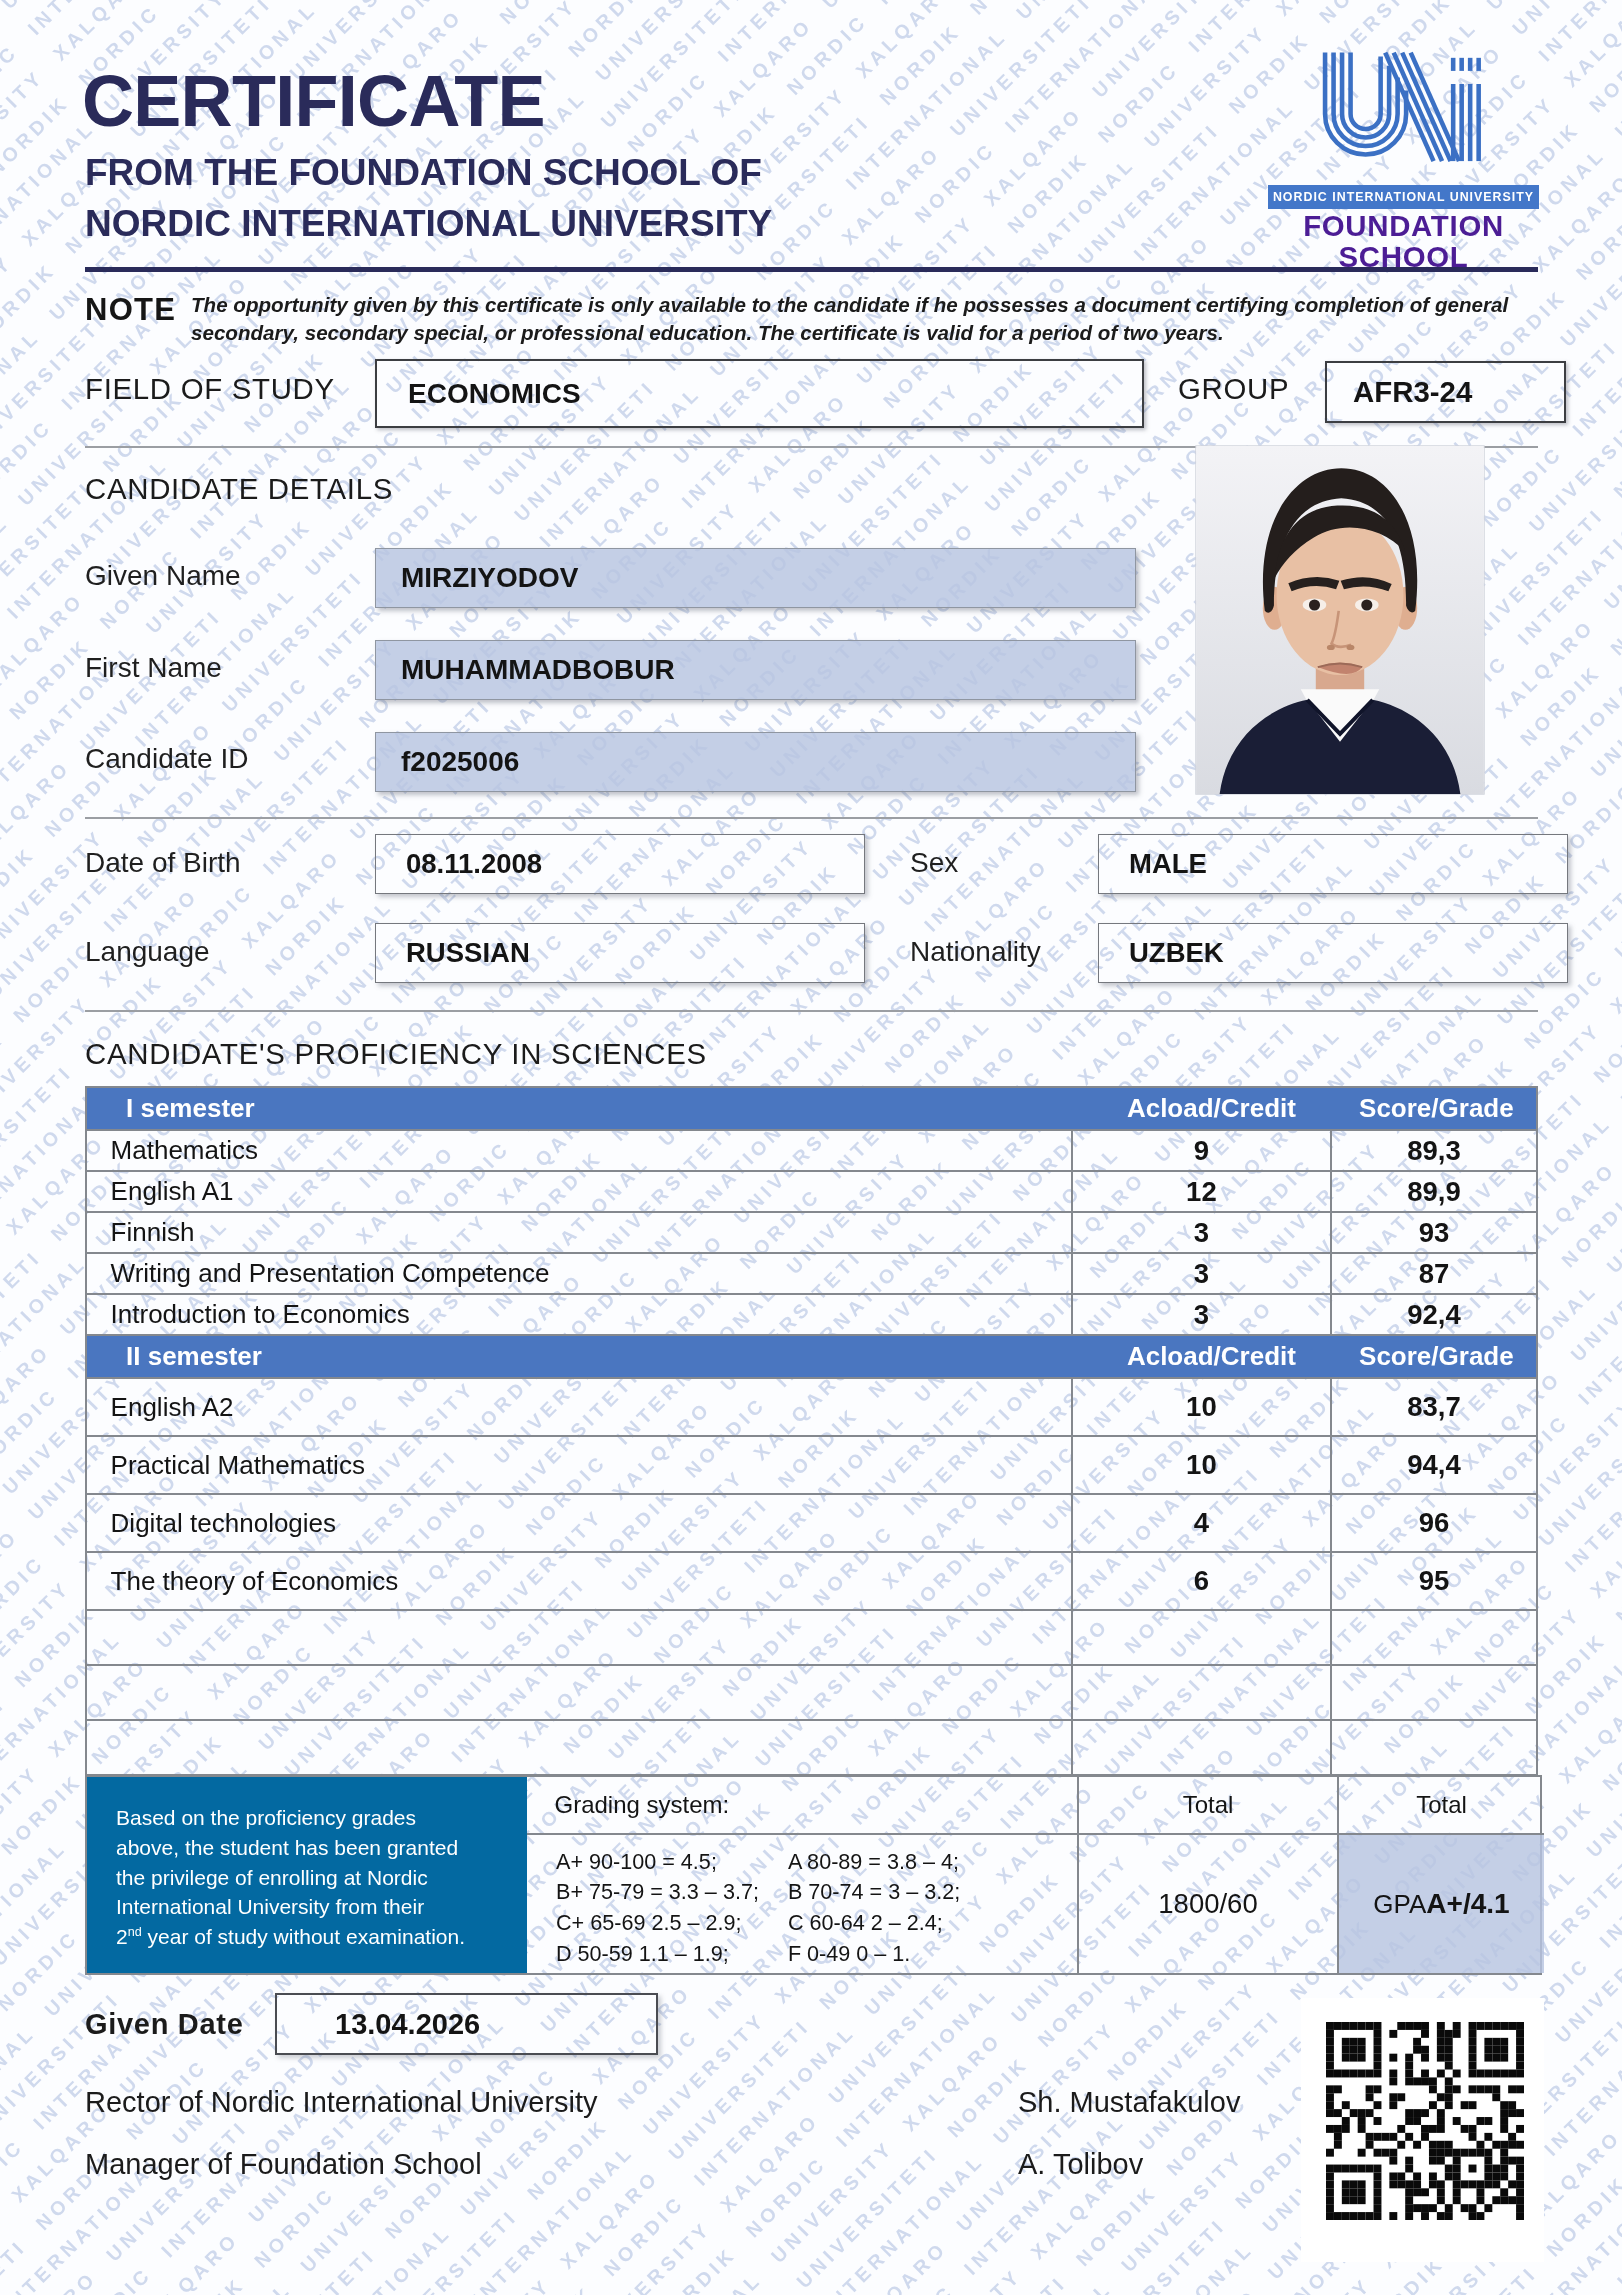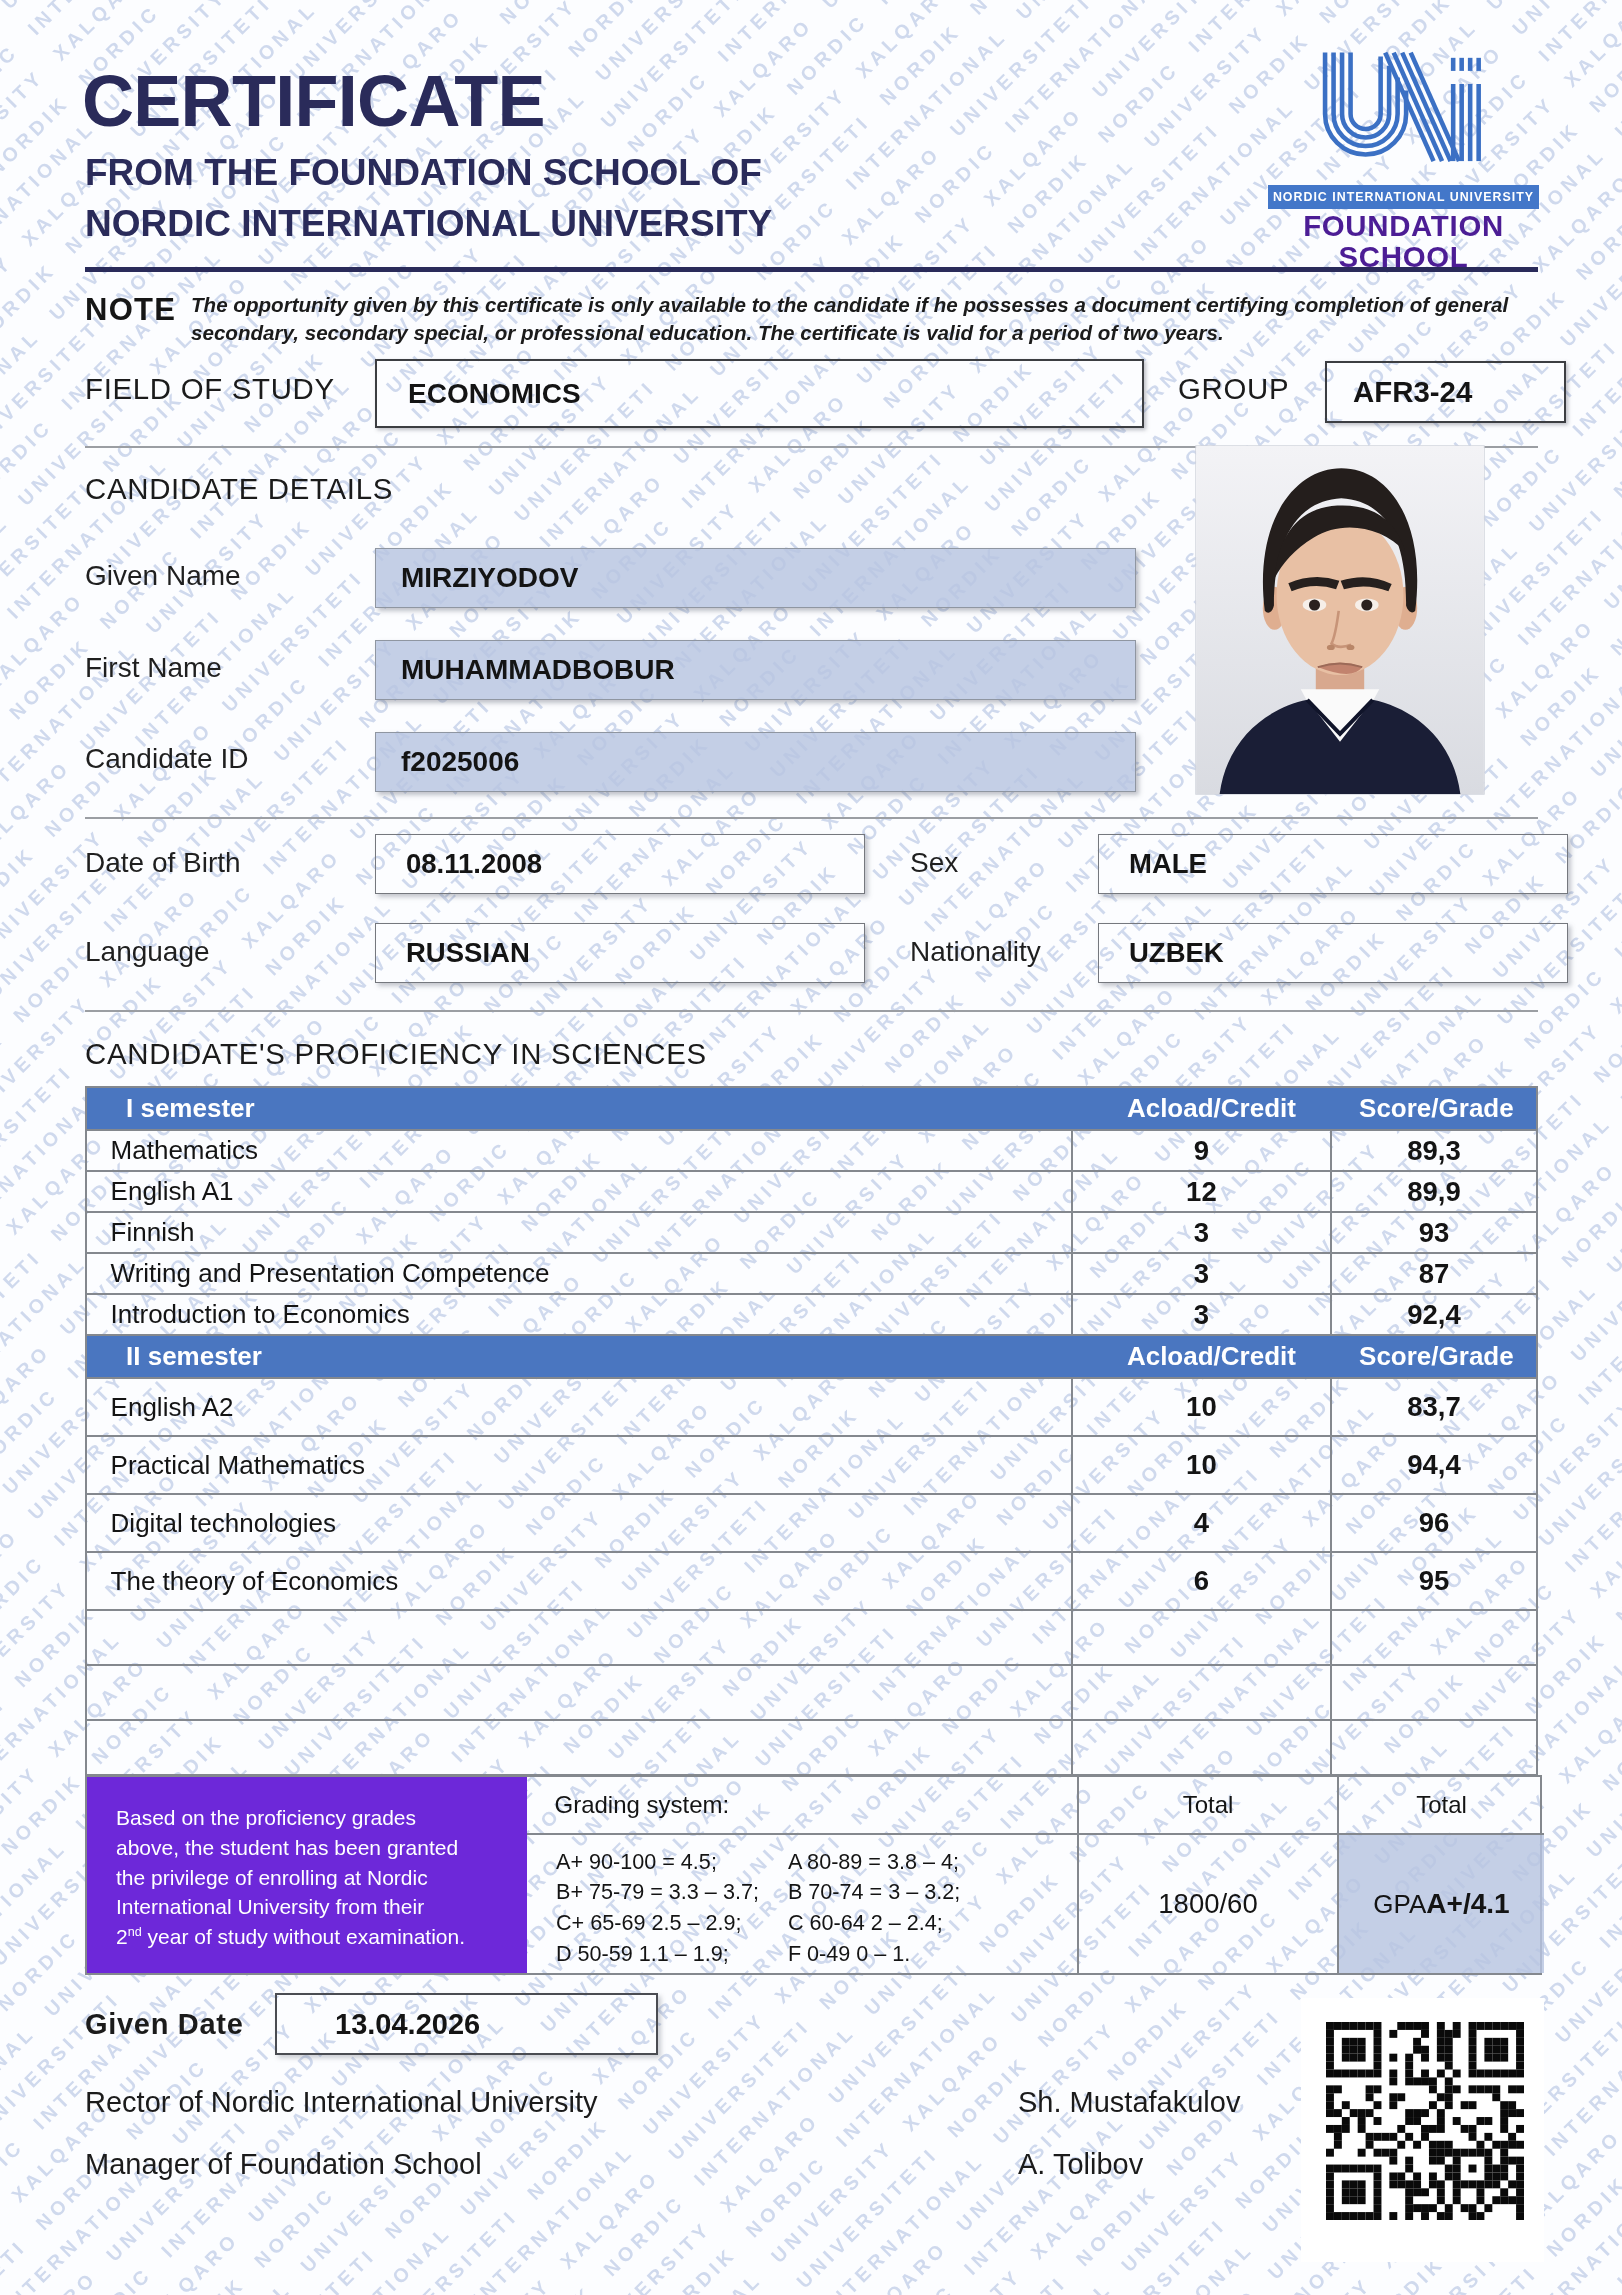--- a/index.html
+++ b/index.html
@@ -62,21 +62,21 @@
   .t-head .hc1{width:988px;padding-left:39px;font-size:26px;font-weight:600}
   .t-head .hc2{width:258px;text-align:center;font-size:26px;font-weight:600}
   .t-head .hc3{width:205px;text-align:center;font-size:26px;font-weight:600}
   .t-row{display:flex;border-top:2px solid #84888e;flex:0 0 auto}
   .h60{height:39px}.h86{height:56px}.h81{height:53px}
   .t-c1{width:988px;padding-left:23.6px;display:flex;align-items:center;font-size:26px;font-weight:500;box-sizing:border-box}
   .t-c2{width:258px;border-left:2px solid #84888e;display:flex;align-items:center;justify-content:center;font-size:27.5px;font-weight:600}
   .t-c3{width:205px;border-left:2px solid #84888e;display:flex;align-items:center;justify-content:center;font-size:27.5px;font-weight:600}
   
   .summary{left:85px;top:1775px;width:1453px;height:196px;border:2px solid #84888e;display:flex;box-sizing:content-box}
-  .sum-blue{width:440px;flex:0 0 440px;background:#6d28d9;color:#fff;padding:26px 33px 0 29px;
+  .sum-blue{width:440px;flex:0 0 440px;background:#0369a1;color:#fff;padding:26px 33px 0 29px;
             font-size:21px;line-height:1.42;font-weight:500;box-sizing:border-box}
   .sum-right{flex:1;display:flex;flex-direction:column}
   .sum-hdr{display:flex;height:56px;border-bottom:2px solid #84888e;flex:0 0 auto}
   .sh-grading{width:550px;padding-left:27.5px;font-size:24px;display:flex;align-items:center;box-sizing:border-box;font-weight:500}
   .sh-t1{width:258px;border-left:2px solid #84888e;display:flex;align-items:center;justify-content:center;font-size:24px;font-weight:500}
   .sh-t2{width:205px;border-left:2px solid #84888e;display:flex;align-items:center;justify-content:center;font-size:24px;font-weight:500}
   .sum-body{flex:1;display:flex}
   .sb-grading{width:550px;padding:11.8px 0 0 29px;display:flex;gap:29px;box-sizing:border-box}
   .grade-col{font-size:21.6px;line-height:1.42;font-weight:400;white-space:nowrap}
   .sb-t1{width:258px;border-left:2px solid #84888e;display:flex;align-items:center;justify-content:center;font-size:27.5px}

